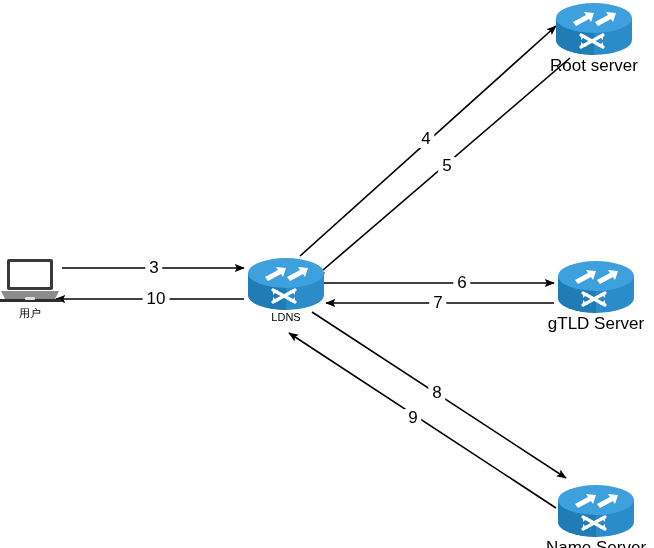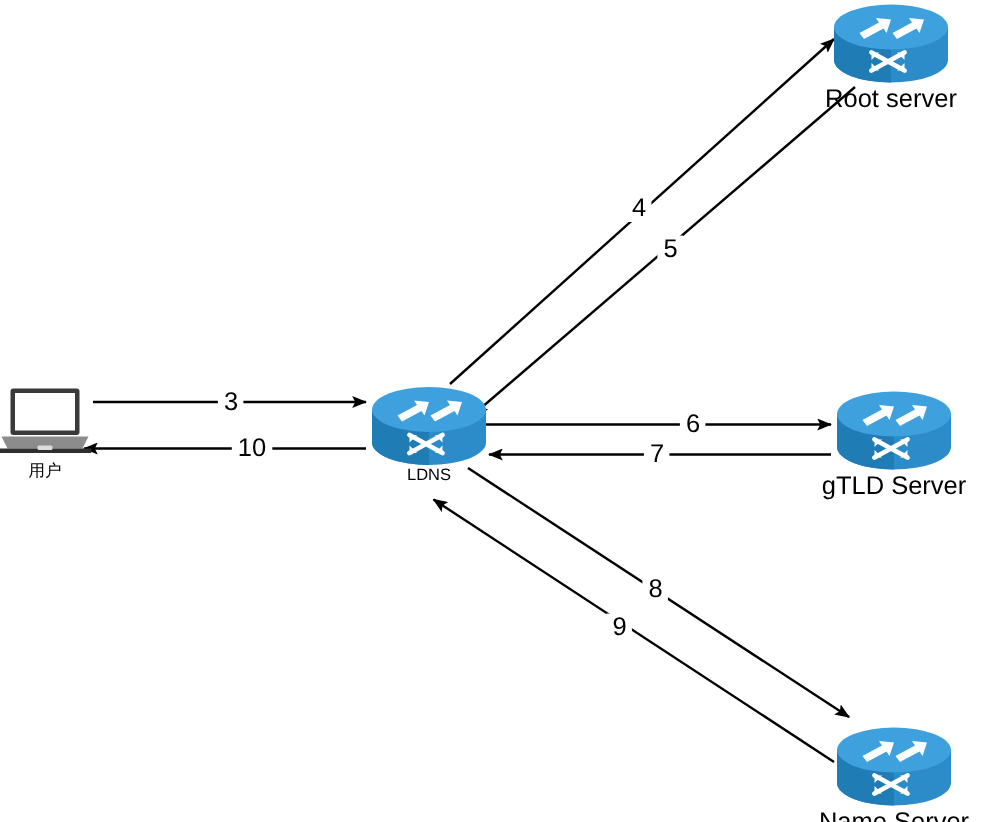--- a/index.html
+++ b/index.html
@@ -167,20 +167,20 @@
           <path d="M28,33 L33,33 L28,38 Z" fill="#ffffff"></path>
           <path d="M50,33 L45,33 L50,38 Z" fill="#ffffff"></path>
           <path d="M28,45 L33,45 L28,40 Z" fill="#ffffff"></path>
           <path d="M50,45 L45,45 L50,40 Z" fill="#ffffff"></path>
         </svg></div>
       <div class="node-label big">Name Server</div>
     </div>
   </div>
 <div id="label-layer">
     <div class="edge-label" style="left: 154px; top: 268px;">3</div>
-    <div class="edge-label" style="left: 168px; top: 299px;">10</div>
+    <div class="edge-label" style="left: 156px; top: 299px;">10</div>
     <div class="edge-label" style="left: 426px; top: 139px;">4</div>
     <div class="edge-label" style="left: 447px; top: 166px;">5</div>
     <div class="edge-label" style="left: 462px; top: 283px;">6</div>
     <div class="edge-label" style="left: 438px; top: 303px;">7</div>
     <div class="edge-label" style="left: 437px; top: 393px;">8</div>
     <div class="edge-label" style="left: 413px; top: 418px;">9</div>
   </div>
 
 </body></html>

